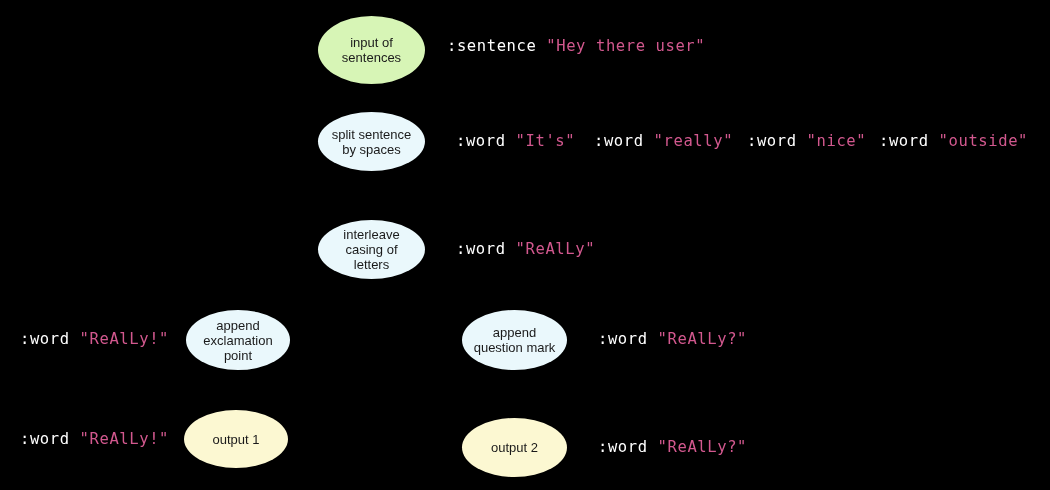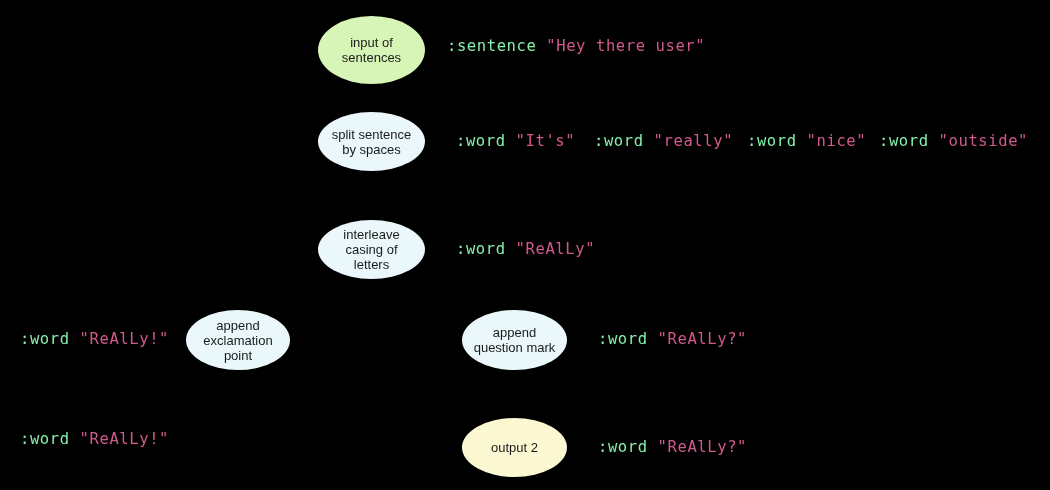--- a/index.html
+++ b/index.html
@@ -42,21 +42,21 @@
   }
   .code {
     position: absolute;
     font-family: "DejaVu Sans Mono", monospace;
     font-size: 15.5px;
     letter-spacing: 0.6px;
     white-space: pre;
     line-height: 20px;
   }
   .kw {
-    color: #86efac;
+    color: #ffffff;
   }
   .str {
     color: #d2588e;
   }
   .sp {
     color: #000000;
   }
 </style>
 </head>
 <body>
@@ -77,20 +77,23 @@
     </div>
     <div class="node" style="left: 186px; top: 310px; width: 104px; height: 60px; background: rgb(234, 248, 252);">
       <span class="node-label">append
 exclamation
 point</span>
     </div>
     <div class="node" style="left: 462px; top: 310px; width: 105px; height: 60px; background: rgb(234, 248, 252);">
       <span class="node-label">append
 question mark</span>
     </div>
+    <div class="node" style="left: 184px; top: 410px; width: 104px; height: 58px; background: rgb(252, 248, 210);">
+      <span class="node-label">output 1</span>
+    </div>
     <div class="node" style="left: 462px; top: 418px; width: 105px; height: 59px; background: rgb(252, 248, 210);">
       <span class="node-label">output 2</span>
     </div>
     <div class="code" style="left: 447px; top: 36px;"><span class="kw">:sentence</span><span class="sp"> </span><span class="str">"Hey there user"</span></div>
     <div class="code" style="left: 456px; top: 131px;"><span class="kw">:word</span><span class="sp"> </span><span class="str">"It's"</span></div>
     <div class="code" style="left: 594px; top: 131px;"><span class="kw">:word</span><span class="sp"> </span><span class="str">"really"</span></div>
     <div class="code" style="left: 747px; top: 131px;"><span class="kw">:word</span><span class="sp"> </span><span class="str">"nice"</span></div>
     <div class="code" style="left: 879px; top: 131px;"><span class="kw">:word</span><span class="sp"> </span><span class="str">"outside"</span></div>
     <div class="code" style="left: 456px; top: 239px;"><span class="kw">:word</span><span class="sp"> </span><span class="str">"ReAlLy"</span></div>
     <div class="code" style="left: 20px; top: 329px;"><span class="kw">:word</span><span class="sp"> </span><span class="str">"ReAlLy!"</span></div>

